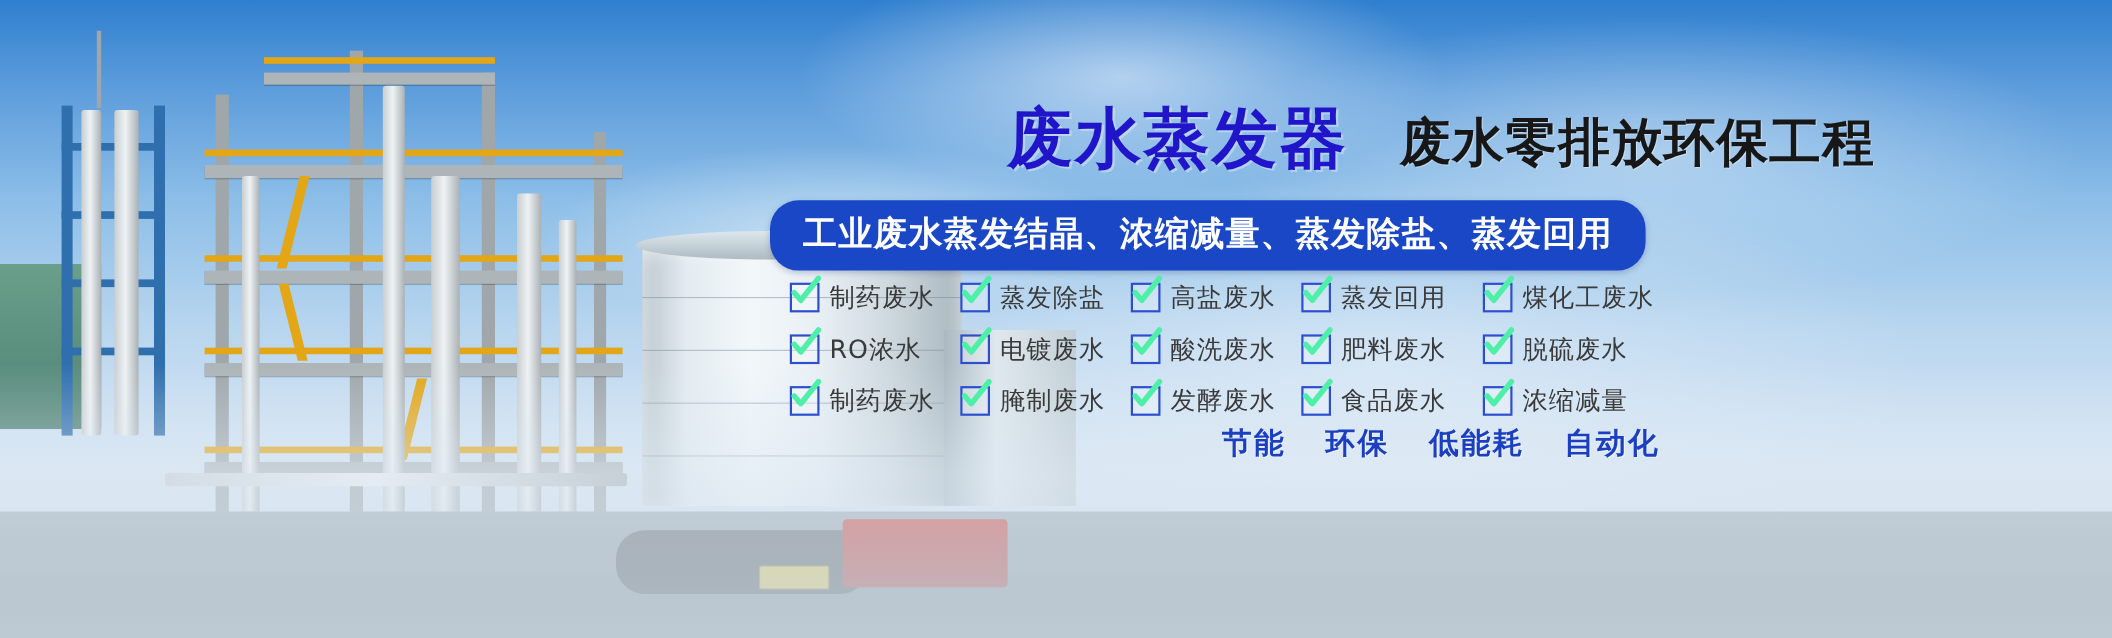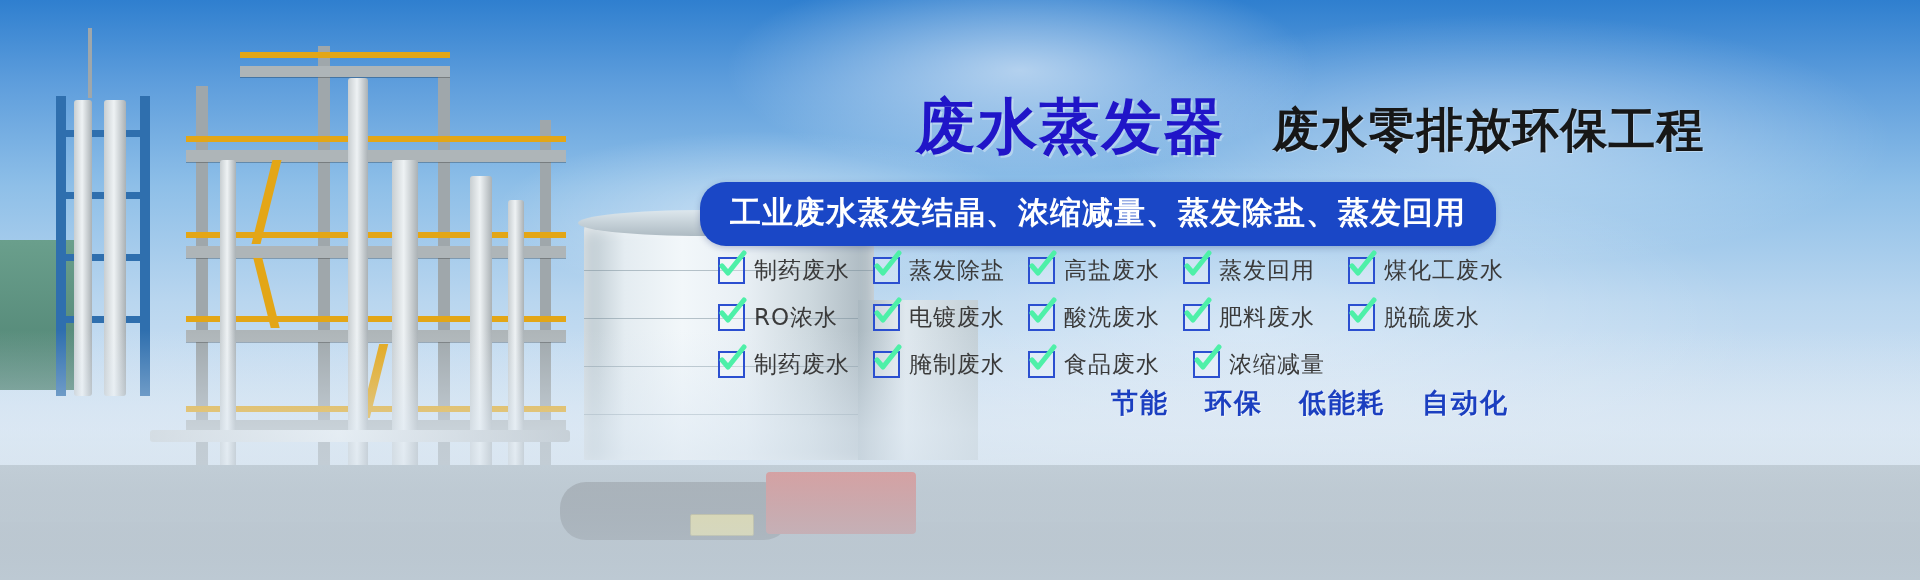--- a/index.html
+++ b/index.html
@@ -310,20 +310,28 @@
             <span class="clabel">制药废水</span>
           </div>
           <div class="check-item">
             <span class="cbox">
               <svg viewBox="0 0 30 30">
                 <path d="M5 16 L11 23 L27 3" fill="none" stroke="#4ef0a8" stroke-width="5" stroke-linecap="round" stroke-linejoin="round"></path>
               </svg>
             </span>
             <span class="clabel">腌制废水</span>
           </div>
+          <div class="check-item">
+            <span class="cbox">
+              <svg viewBox="0 0 30 30">
+                <path d="M5 16 L11 23 L27 3" fill="none" stroke="#4ef0a8" stroke-width="5" stroke-linecap="round" stroke-linejoin="round"></path>
+              </svg>
+            </span>
+            <span class="clabel">发酵废水</span>
+          </div>
           <div class="check-item w-wide">
             <span class="cbox">
               <svg viewBox="0 0 30 30">
                 <path d="M5 16 L11 23 L27 3" fill="none" stroke="#4ef0a8" stroke-width="5" stroke-linecap="round" stroke-linejoin="round"></path>
               </svg>
             </span>
             <span class="clabel">食品废水</span>
           </div>
           <div class="check-item w-wide">
             <span class="cbox">

